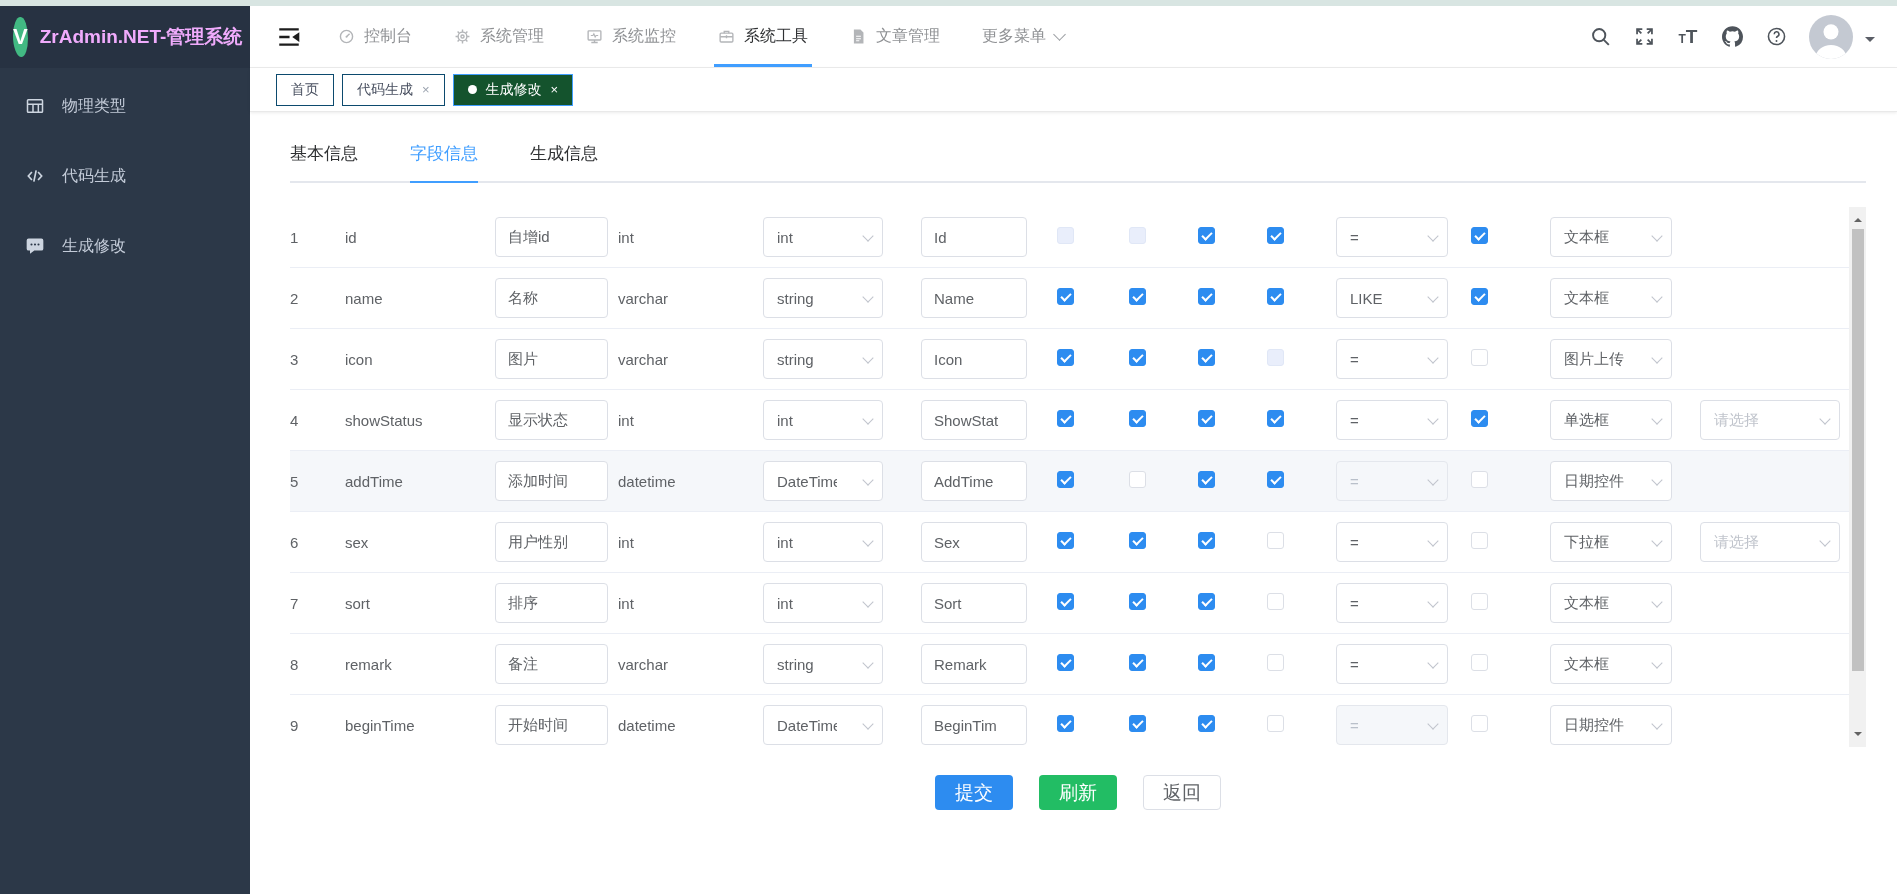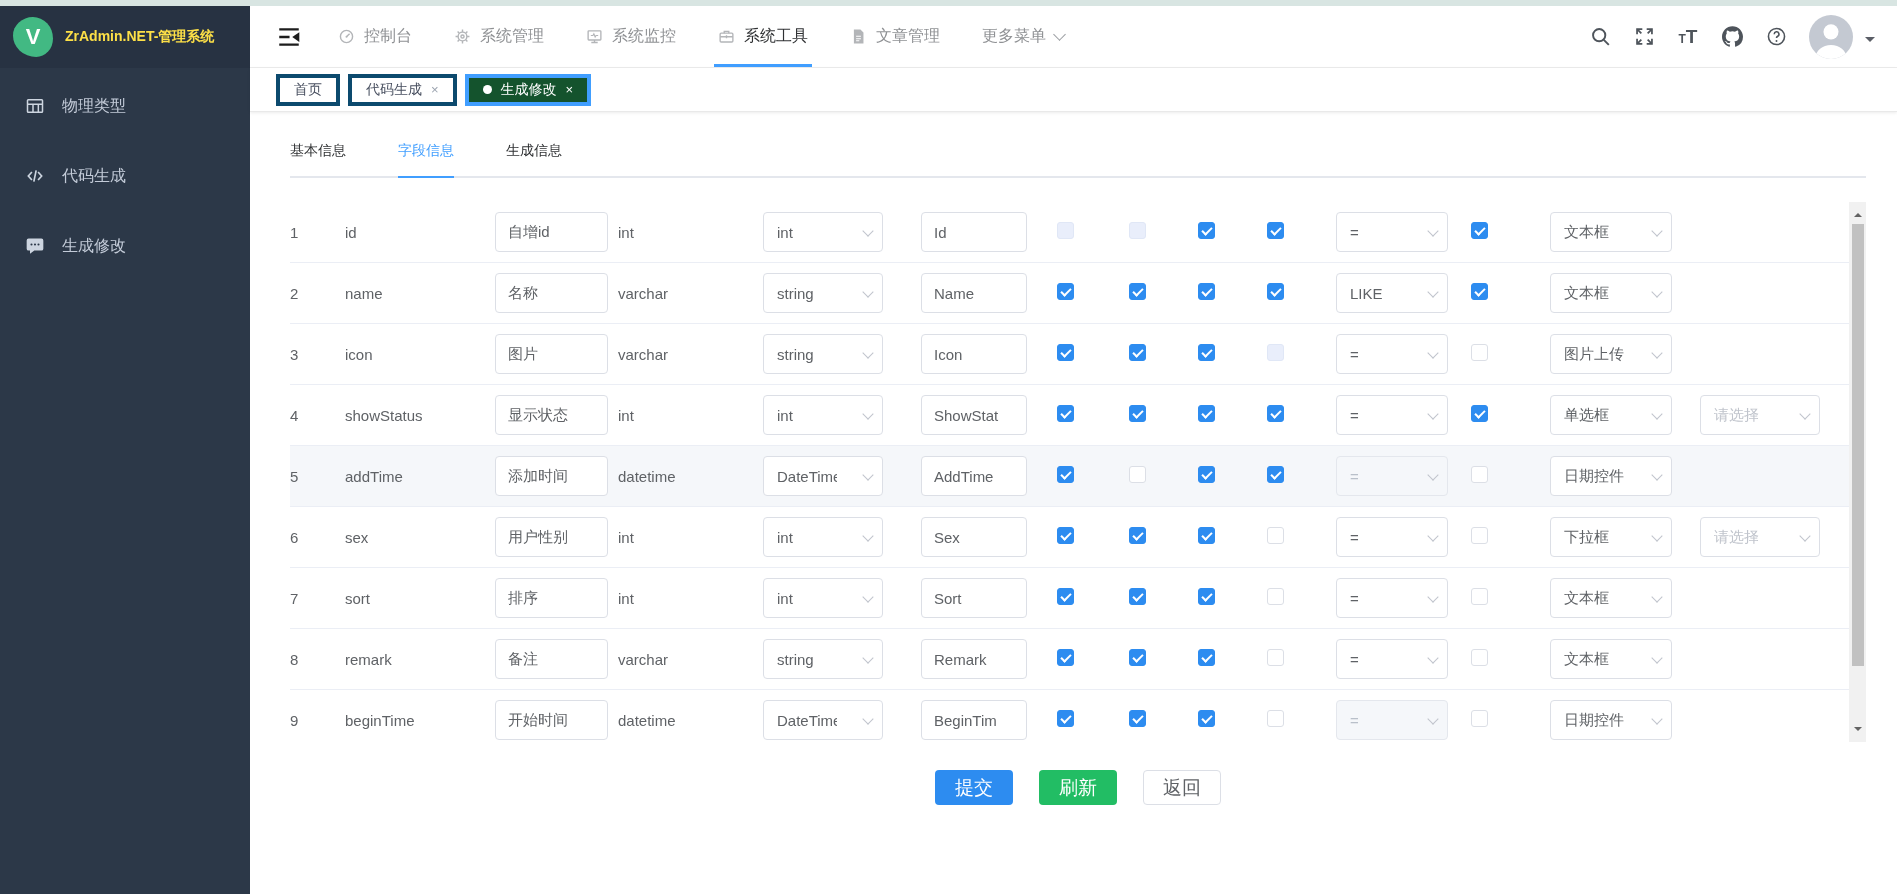--- a/index.html
+++ b/index.html
@@ -7,21 +7,21 @@
     font-family:"Liberation Sans","DejaVu Sans",sans-serif; }
   .top-strip { height:6px; background:#d8e5e2; }
   .app { display:flex; height:888px; }
 
   
   .sidebar { width:250px; flex-shrink:0; background:#2c3848; display:flex; flex-direction:column; }
   .logo-bar { height:62px; display:flex; align-items:center; padding:0 13px; background:#273242; }
   .logo-mark { width:40px; height:40px; background:#42b983; color:#fff; font-weight:bold; font-size:22px;
     display:flex; align-items:center; justify-content:center;
     border-radius:50% 50% 42% 58% / 46% 54% 46% 54%; }
-  .logo-title { color:#fde047; font-size:14px; font-weight:700; margin-left:12px; white-space:nowrap; }
+  .logo-title { color:#f0abfc; font-size:19px; font-weight:700; margin-left:12px; white-space:nowrap; }
   .menu { padding-top:10px; }
   .menu-item { height:56px; margin-bottom:14px; display:flex; align-items:center; gap:17px;
     padding-left:25px; color:#c3cbd8; font-size:16px; cursor:pointer; }
   .menu-item .icon { width:20px; height:20px; color:#cdd5e0; }
   .menu-item .icon svg { width:20px; height:20px; display:block; }
 
   
   .main { flex:1; display:flex; flex-direction:column; min-width:0; }
   .header { height:62px; display:flex; align-items:center; padding:0 22px 0 26px; position:relative;
     border-bottom:1px solid #ececec; }
@@ -41,51 +41,51 @@
   .tT { font-weight:700; color:#4e545b; letter-spacing:0; }
   .tT .small { font-size:12px; } .tT .big { font-size:19px; }
   .avatar { width:44px; height:44px; border-radius:50%; background:#c4c9d2; overflow:hidden; margin-left:8px; cursor:pointer; }
   .avatar svg { width:44px; height:44px; display:block; }
   .caret-down { width:0; height:0; border:5px solid transparent; border-top-color:#5a5e66; margin:10px 0 0 6px; cursor:pointer; }
 
   
   .tagbar { height:44px; display:flex; align-items:center; gap:8px; padding-left:26px;
     border-bottom:1px solid #e9e9e9; box-shadow:0 1px 3px rgba(0,0,0,.08); position:relative; z-index:2; }
   .tag { height:32px; display:inline-flex; align-items:center; gap:9px; padding:1px 14px;
-    border:4px solid #0c4a6e; background:#fff; color:#495060; font-size:14px; cursor:pointer; }
+    border:1px solid #0c4a6e; background:#fff; color:#495060; font-size:14px; cursor:pointer; }
   .tag .x { color:#9ba3af; font-size:13px; line-height:1; }
   .tag.active { background:#14532d; border-color:#409eff; color:#fff; }
   .tag.active .x { color:#fff; }
   .tag .dot { width:9px; height:9px; border-radius:50%; background:#fff; }
 
   
   .content { flex:1; padding:30px 0 0 40px; position:relative; }
   .etabs { display:flex; gap:52px; width:1576px; border-bottom:2px solid #e4e7ed; }
-  .etab { font-size:14px; color:#2f3133; padding-bottom:16px; position:relative; cursor:pointer; }
+  .etab { font-size:17px; color:#2f3133; padding-bottom:16px; position:relative; cursor:pointer; }
   .etab.active { color:#409eff; }
   .etab.active::after { content:""; position:absolute; left:0; right:0; bottom:-2px; height:2px; background:#409eff; }
 
   .table { width:1559px; margin-top:24px; font-size:15px; }
   .trow { display:grid; grid-template-columns:55px 150px 123px 145px 158px 136px 72px 69px 69px 69px 135px 79px 150px 149px;
     align-items:center; height:61px; border-bottom:1px solid #ebeef5; color:#5f6266; }
   .trow.thead { height:45px; color:#90959b; font-weight:700; border-bottom:1px solid #e4e7ed; }
   .trow.hl { background:#f5f7fa; }
   .tbody-wrap { position:relative; }
   .tbody { height:540px; overflow:hidden; }
 
   .inp { height:40px; width:113px; border:1px solid #dcdfe6; border-radius:4px; padding:0 12px;
     color:#5f6266; font-size:15px; background:#fff; outline:none; font-family:inherit; }
   .inp.w-csprop { width:106px; }
   .sel { height:40px; border:1px solid #dcdfe6; border-radius:4px; background:#fff; color:#5f6266;
     display:inline-flex; align-items:center; justify-content:space-between; padding:0 10px 0 13px; cursor:pointer; }
   .sel .val { white-space:nowrap; overflow:hidden; }
   .sel .chev { width:8px; height:8px; border-right:1.7px solid #c0c4cc; border-bottom:1.7px solid #c0c4cc;
     transform:rotate(45deg); margin:-3px 0 0 6px; flex-shrink:0; }
   .sel.w-cstype { width:120px; } .sel.w-cstype .val { max-width:60px; }
-  .sel.w-query { width:112px; } .sel.w-display { width:122px; } .sel.w-dict { width:120px; }
+  .sel.w-query { width:112px; } .sel.w-display { width:122px; } .sel.w-dict { width:140px; }
   .sel.disabled { background:#f5f7fa; color:#b9c0ca; border-color:#e4e7ed; cursor:not-allowed; }
   .sel.ph { color:#c0c4cc; }
 
   .cb { width:17px; height:17px; border:1px solid #dcdfe6; border-radius:3px; background:#fff;
     position:relative; display:inline-block; cursor:pointer; }
   .cb.checked { background:#2d8cf0; border-color:#2d8cf0; }
   .cb.checked::after { content:""; position:absolute; left:5px; top:2px; width:4px; height:8px;
     border-right:2px solid #fff; border-bottom:2px solid #fff; transform:rotate(45deg); }
   .cb.disabled { background:#e9eefb; border-color:#e0e7f6; cursor:not-allowed; }
 

